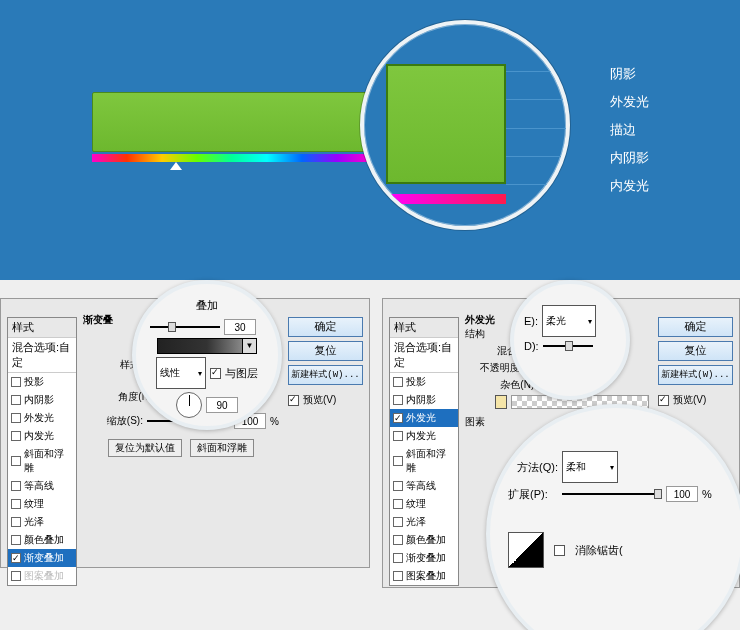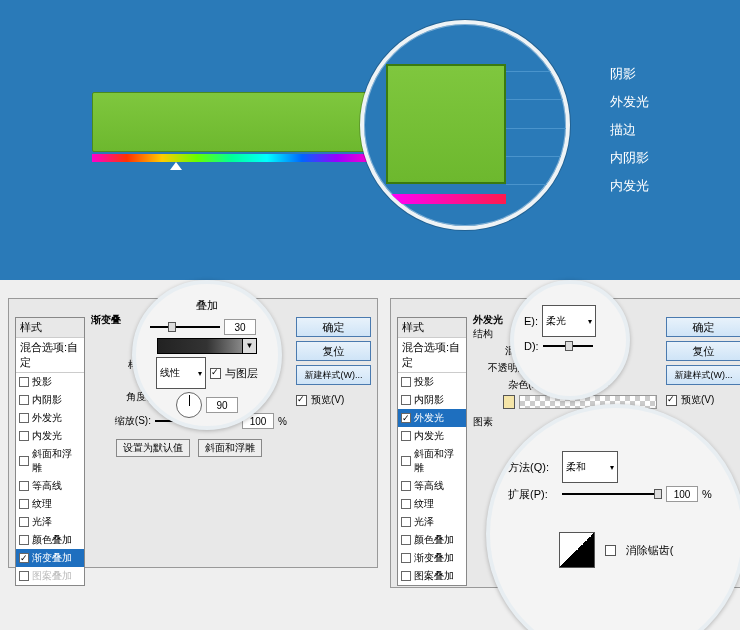--- a/index.html
+++ b/index.html
@@ -22,35 +22,35 @@
   .mag-line.l4 { top: 132px; width: 300px; }
   .mag-line.l5 { top: 160px; width: 300px; }
 
   .annotations { position: absolute; left: 610px; top: 60px; color: #fff; font-size: 13px; line-height: 28px; }
   .annotations div { white-space: nowrap; }
 
   
   .bottom { position: relative; width: 740px; height: 350px; }
   .bottom::before { content: ""; position: absolute; inset: 0; background: #efefef; }
 
-  .dialog { position: absolute; background: #e8e8e8; border: 1px solid #999; margin-left: 8px; }
+  .dialog { position: absolute; background: #e8e8e8; border: 1px solid #999; }
   .dialog.left { left: 0; top: 18px; width: 370px; height: 270px; }
   .dialog.right { left: 382px; top: 18px; width: 358px; height: 290px; }
 
   .style-list { position: absolute; left: 6px; top: 18px; width: 70px; background: #fff; border: 1px solid #888; }
   .style-header { padding: 2px 4px; border-bottom: 1px solid #ccc; background: #e8e8e8; }
   .blend-header { padding: 2px 4px; border-bottom: 1px solid #ccc; }
   .style-item { display: flex; align-items: center; gap: 3px; padding: 2px 3px; font-size: 10px; }
   .style-item.selected { background: #1e6fbf; color: #fff; }
   .style-item.dim { color: #bbb; }
   .chk { width: 10px; height: 10px; border: 1px solid #666; background: #fff; display: inline-block; flex-shrink: 0; }
   .chk.on::after { content: "✓"; font-size: 9px; line-height: 8px; color: #000; display: block; }
 
   .btn-col { position: absolute; right: 6px; top: 18px; width: 75px; display: flex; flex-direction: column; gap: 4px; }
-  .ps-btn { height: 20px; border: 1px solid #4a7aaf; background: linear-gradient(180deg, #e8f2fb, #cfe4f7); text-align: center; line-height: 18px; font-size: 11px; cursor: pointer; }
+  .ps-btn { height: 20px; border: 1px solid #4a7aaf; background: linear-gradient(180deg, #e8f2fb, #cfe4f7); text-align: center; line-height: 18px; font-size: 11px; cursor: pointer; font-family: Liberation Mono, monospace; }
   .preview-row { display: flex; gap: 4px; align-items: center; margin-top: 4px; font-size: 10px; }
   .chk2 { width: 11px; height: 11px; border: 1px solid #555; background: #fff; position: relative; }
   .chk2.on::after { content: "✓"; position: absolute; font-size: 9px; top: -2px; left: 0; color: #000; }
 
   .content-l { position: absolute; left: 82px; top: 14px; right: 90px; font-size: 10px; }
   .content-r { position: absolute; left: 82px; top: 14px; right: 90px; font-size: 10px; }
   .field-row { display: flex; align-items: center; gap: 4px; margin: 3px 0; }
   .lbl { width: 72px; text-align: right; }
   .num-input { width: 32px; height: 16px; border: 1px solid #999; background: #fff; text-align: center; font-size: 10px; }
   .slider { position: relative; width: 100px; height: 12px; }
@@ -181,21 +181,21 @@
       </div>
       <div class="field-row">
         <span class="lbl">缩放(S):</span>
         <div class="slider">
             <div class="thumb" style="left:50px"></div>
           </div>
         <input class="num-input" value="100" style="">
         <span>%</span>
       </div>
       <div class="field-row" style="margin-top:10px;gap:8px;justify-content:center">
-        <div class="small-btn">设置为默认值</div>
+        <div class="small-btn">复位为默认值</div>
         <div class="small-btn">斜面和浮雕</div>
       </div>
     </div>
 
     <div class="btn-col">
       <div class="ps-btn">确定</div>
       <div class="ps-btn">复位</div>
       <div class="ps-btn" style="font-size:9px">新建样式(W)...</div>
       <div class="preview-row">
           <span class="chk2 on"></span>
@@ -330,35 +330,35 @@
         <div class="slider" style="width:50px">
             <div class="thumb" style="left:22px"></div>
           </div>
       </div>
     </div>
   </div>
 
   <div class="mag2 mR2">
     <div class="mag2-content" style="padding:40px 18px 18px">
       <div class="field-row">
-        <span style="width:50px;text-align:left">方法(Q):</span>
+        <span style="width:50px;text-align:right">方法(Q):</span>
         <div class="dropdown" style="width:56px">
             <span>柔和</span>
             <span class="arrow">▾</span>
           </div>
       </div>
       <div class="field-row">
         <span style="width:50px;text-align:left">扩展(P):</span>
         <div class="slider" style="width:100px">
             <div class="thumb" style="left:92px"></div>
           </div>
         <input class="num-input" value="100" style="">
         <span>%</span>
       </div>
-      <div class="field-row" style="margin-top:30px;gap:10px;justify-content:center">
+      <div class="field-row" style="margin-top:30px;gap:10px;">
         <div class="tri-swatch"></div>
         <span class="chk2"></span>
         <span>消除锯齿(</span>
       </div>
     </div>
   </div>
 
 </div>
 
 </body></html>

